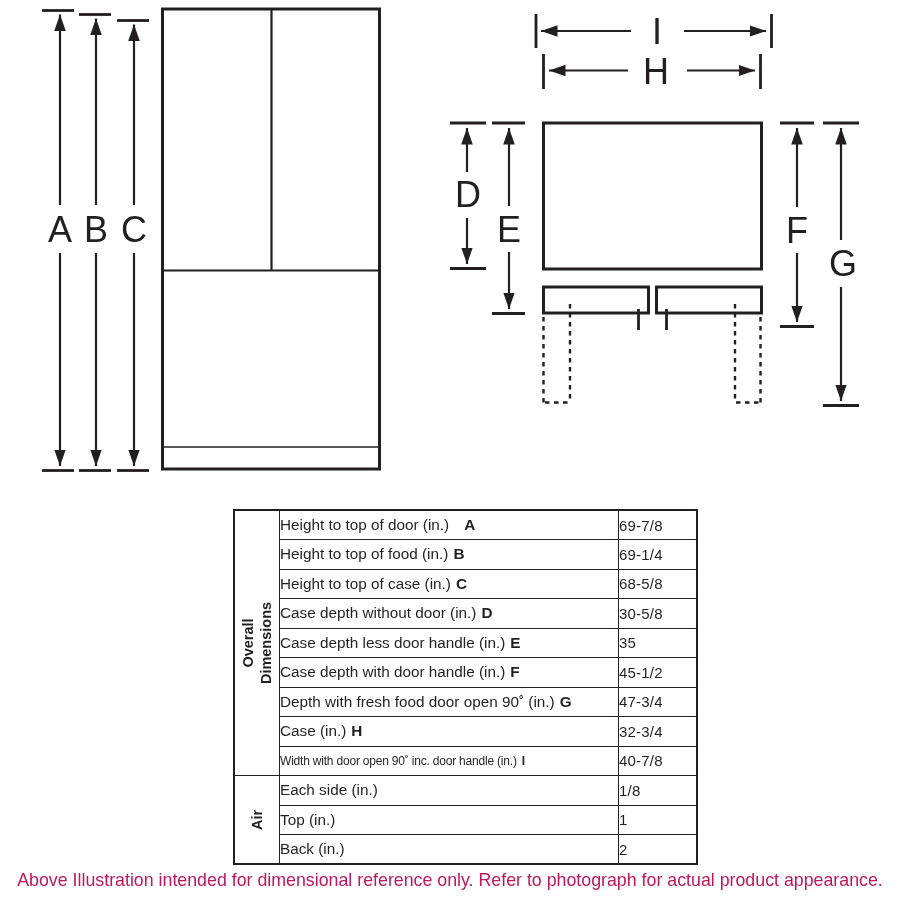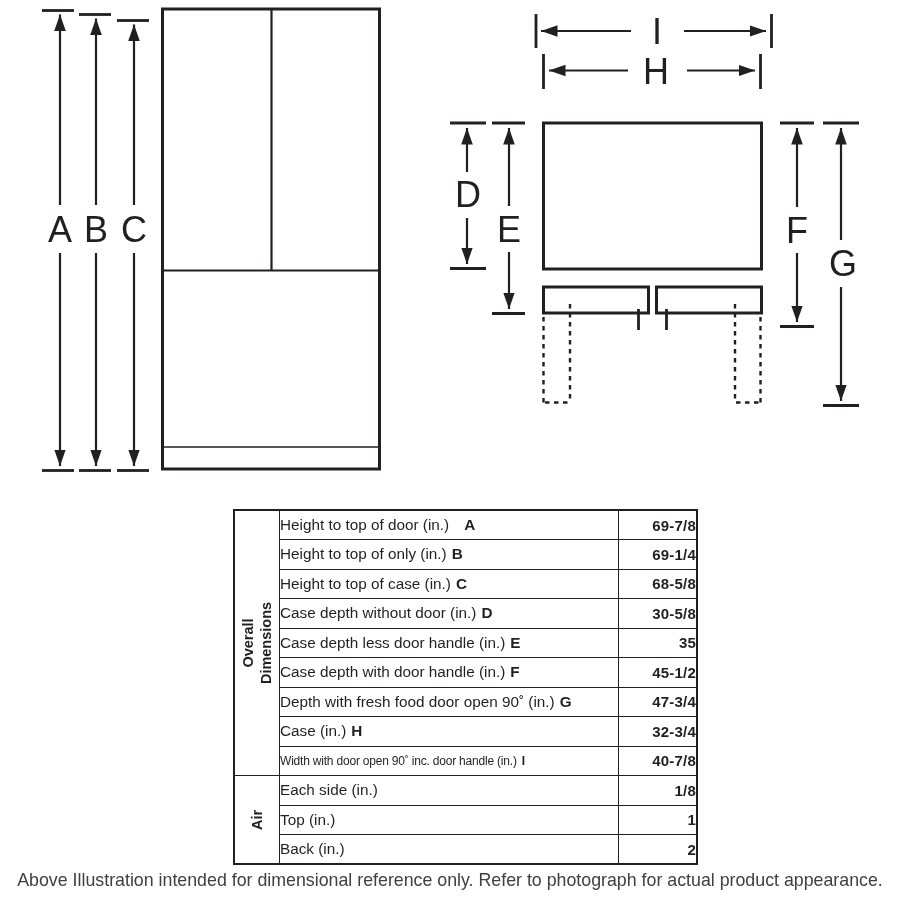--- a/index.html
+++ b/index.html
@@ -69,34 +69,34 @@
     margin-top: 25px;
   }
   td.desc .ref {
     font-weight: bold;
     margin-left: 5px;
   }
   td.desc .ref.wide-gap { margin-left: 15px; }
   tr.condensed td.desc { font-size: 12px; letter-spacing: -0.2px; }
   td.val {
     width: 77px;
-    text-align: right;
+    text-align: left;
     font-size: 15px;
-    font-weight: bold;
+    font-weight: normal;
     letter-spacing: 0.2px;
   }
   
   #footer-note {
     position: absolute;
     left: 0;
     width: 900px;
     top: 870px;
     text-align: center;
     font-size: 17.8px;
-    color: #404040;
+    color: #be185d;
     letter-spacing: 0px;
   }
 </style>
 </head>
 <body>
 
 <div id="stage">
 
   <svg id="diagram-svg" width="900" height="500" viewBox="0 0 900 500">
     <defs>
@@ -216,21 +216,21 @@
     <table class="dims">
       <tbody>
           <tr>
         <td class="grp" rowspan="9">
           <div class="rot"><span>Overall</span><br><span>Dimensions</span></div>
         </td>
         <td class="desc"><span>Height to top of door (in.)</span><span class="ref wide-gap">A</span></td>
         <td class="val">69-7/8</td>
       </tr>
       <tr>
-        <td class="desc"><span>Height to top of only (in.)</span><span class="ref">B</span></td>
+        <td class="desc"><span>Height to top of food (in.)</span><span class="ref">B</span></td>
         <td class="val">69-1/4</td>
       </tr>
       <tr>
         <td class="desc"><span>Height to top of case (in.)</span><span class="ref">C</span></td>
         <td class="val">68-5/8</td>
       </tr>
       <tr>
         <td class="desc"><span>Case depth without door (in.)</span><span class="ref">D</span></td>
         <td class="val">30-5/8</td>
       </tr>

